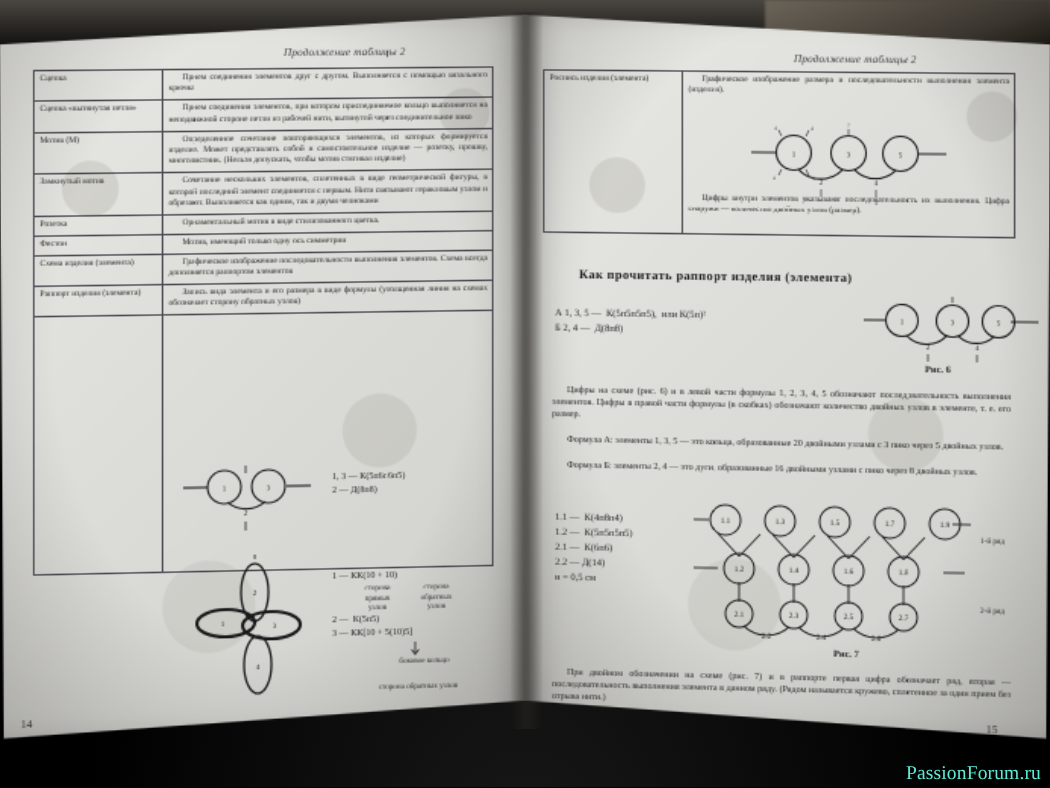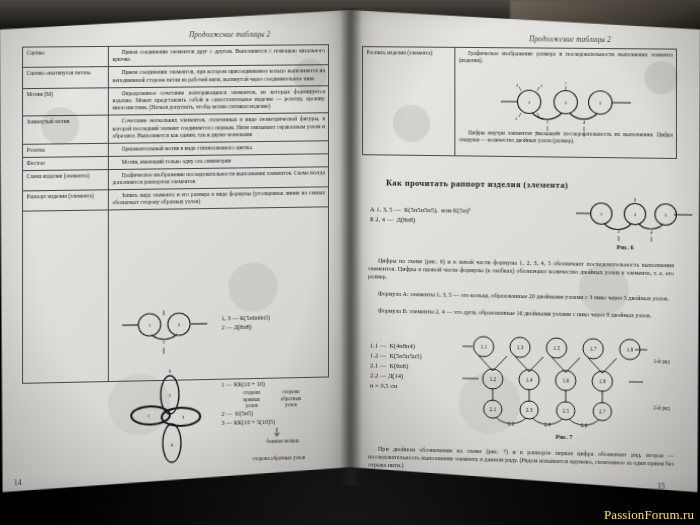--- a/index.html
+++ b/index.html
@@ -190,21 +190,21 @@
     white-space: pre;
     text-align:center;
   }
 
   
   .watermark {
     position: absolute;
     right: 6px; bottom: 2px;
     font-family: "Liberation Serif", serif;
     font-size: 13px;
-    color: #fde047;
+    color: #5eead4;
     letter-spacing: .1px;
     z-index: 40;
   }
 </style>
 </head>
 <body>
 
 <div id="scan">
   <div class="surround"></div>
   <div class="surround-top"></div>

